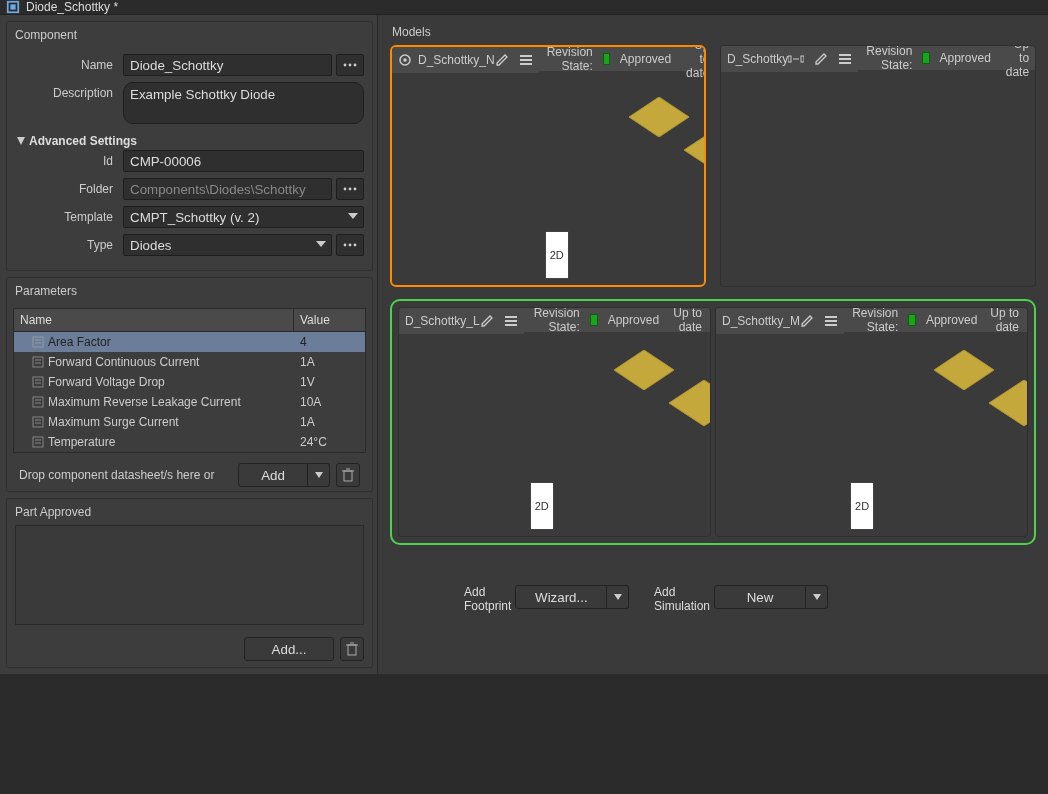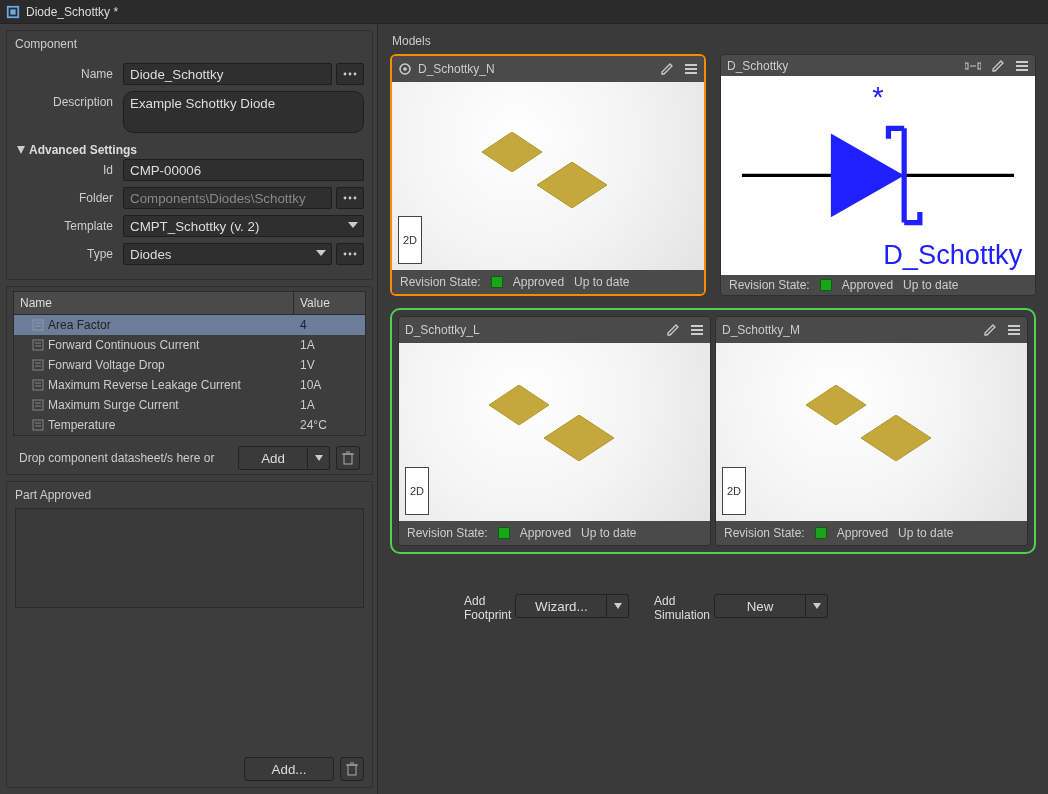--- a/index.html
+++ b/index.html
@@ -1,17 +1,17 @@
 <!DOCTYPE html>
 <html><head>
 <meta charset="utf-8">
 <style>
   * { box-sizing: border-box; margin: 0; padding: 0; font-family: "Segoe UI", Tahoma, sans-serif; }
   body { background:#2b2b2b; color:#ccc; font-size:12px; width:1048px; height:794px; overflow:hidden; }
-  .window { width:1048px; height:794px; background:#ffffff; display:flex; flex-direction:column; }
+  .window { width:1048px; height:666px; background:#ffffff; display:flex; flex-direction:column; }
   .titlebar { height:24px; background:#2b2b2b; display:flex; align-items:center; padding:0 6px; border-bottom:1px solid #222; }
   .titlebar .ticon { width:14px; height:14px; margin-right:6px; }
   .titlebar .ttext { color:#ddd; font-size:12px; }
   .body { flex:1; display:flex; }
   .left { width:378px; background:#3d3d3d; border-right:1px solid #2a2a2a; display:flex; flex-direction:column; padding:6px 4px 6px 6px; gap:6px;}
   .right { flex:1; background:#3a3a3a; display:flex; flex-direction:column; padding:6px 12px 10px 12px; }
   .section { border:1px solid #2f2f2f; border-radius:2px; background:#3d3d3d; }
   .section-hdr { color:#ccc; font-size:12px; padding:6px 8px; }
   .section-body { padding:6px 8px 8px 8px; }
   .formrow { display:flex; align-items:center; margin-bottom:6px; }
@@ -42,21 +42,21 @@
   .split-btn { display:flex; }
   .split-btn .btn { border-top-right-radius:0; border-bottom-right-radius:0; min-width:70px;}
   .split-btn .dd { width:22px; border:1px solid #222; border-left:none; border-top-right-radius:3px; border-bottom-right-radius:3px; display:flex; align-items:center; justify-content:center; background:#3a3a3a; cursor:pointer;}
   .iconbtn { width:24px; height:24px; background:#3a3a3a; border:1px solid #222; border-radius:3px; display:flex; align-items:center; justify-content:center; cursor:pointer; margin-left:6px;}
   .partchoices-body { height:100px; background:#3a3a3a; border:1px solid #2a2a2a; margin:0 8px 6px 8px; }
   .pc-footer { display:flex; justify-content:flex-end; padding:6px 8px 6px 8px; }
 
   
   .models-hdr { color:#ccc; font-size:12px; padding:4px 0 6px 2px; }
   .models-grid { display:grid; grid-template-columns: 1fr 1fr; grid-auto-rows: 242px; gap:14px; }
-  .card { border:1px solid #2f2f2f; border-radius:4px; display:flex; flex-direction:column; overflow:hidden; background:#3a3a3a;text-align:right;}
+  .card { border:1px solid #2f2f2f; border-radius:4px; display:flex; overflow:hidden; background:#3a3a3a;text-align:right;}
   .card.orange { border:2px solid #ff8a00; border-radius:6px; }
   .card-t { height:26px; background:#4a4a4a; display:flex; align-items:center; padding:0 6px; justify-content:space-between;}
   .card-t .left-t { display:flex; align-items:center; gap:6px; }
   .card-t .icons { display:flex; align-items:center; gap:10px; }
   .card-body { flex:1; background:radial-gradient(circle at 40% 30%, #fff 0%, #f4f4f4 50%, #e3e3e3 100%); position:relative; }
   .card-foot { height:24px; background:#4a4a4a; display:flex; align-items:center; padding:0 8px; gap:10px;}
   .sq-green { width:12px; height:12px; background:#1ba41b; border:1px solid #0b600b; }
   .tag2d { position:absolute; left:6px; bottom:6px; border:1px solid #444; background:#fff; color:#333; font-size:11px; padding:17px 4px; }
   .pad { position:absolute; }
   .group-green { border:2px solid #4cd24c; border-radius:10px; padding:6px; display:grid; grid-template-columns:1fr 1fr; gap:4px; margin-top:12px;}
@@ -150,20 +150,21 @@
                   <circle cx="2" cy="2" r="1.4" fill="#ccc"></circle>
                   <circle cx="7" cy="2" r="1.4" fill="#ccc"></circle>
                   <circle cx="12" cy="2" r="1.4" fill="#ccc"></circle>
                 </svg>
             </div>
           </div>
         </div>
       </div>
 
       <div class="section">
+        <div class="section-hdr">Parameters</div>
         <div class="section-body" style="padding:4px 6px 0 6px;">
           <div class="param-table">
             <div class="param-head">
               <div class="col coln">Name</div>
               <div class="col colv">Value</div>
             </div>
             <div id="param-rows">
                 <div class="param-row selected">
                   <div class="coln">
                     <svg class="picon" viewBox="0 0 12 12">

